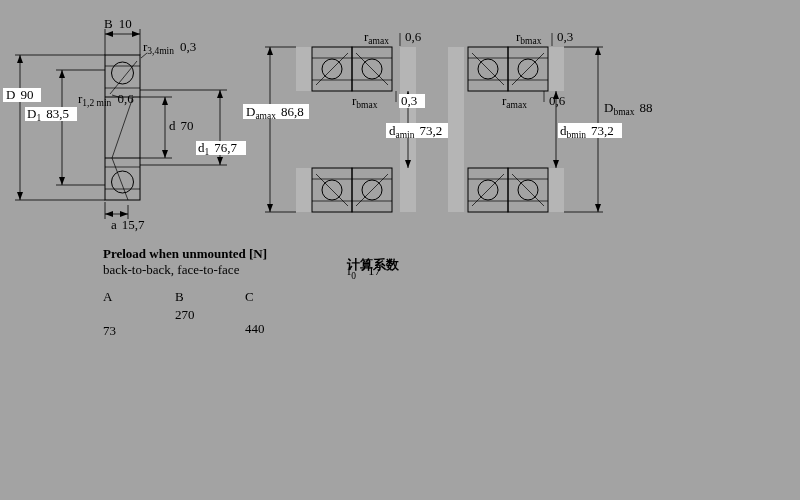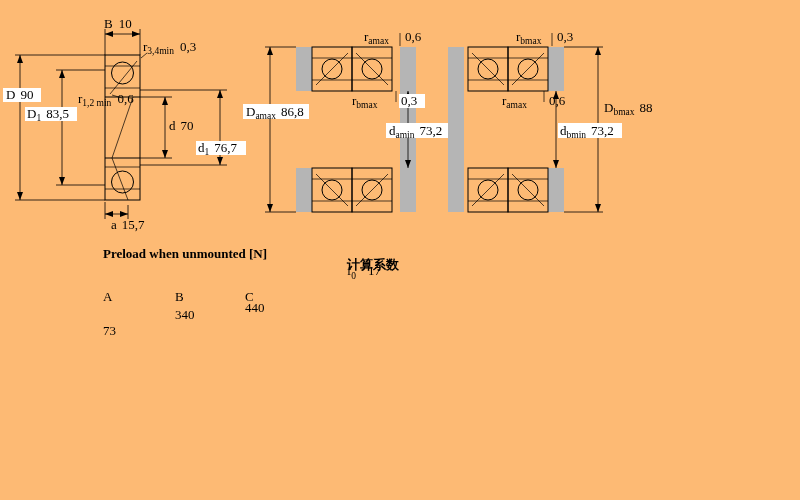--- a/index.html
+++ b/index.html
@@ -1,16 +1,16 @@
 <!DOCTYPE html>
 <html><head>
 <meta charset="utf-8">
 <style>
   html,body{margin:0;padding:0;background:#fff;}
-  #page{position:relative;width:800px;height:500px;background:#fdba74;
+  #page{position:relative;width:800px;height:500px;background:#a3a3a3;
         font-family:"Liberation Serif",serif;color:#000;overflow:hidden;}
   #drawing{position:absolute;left:0;top:0;}
   .ln{stroke:#000;stroke-width:1;fill:none;}
   .thin{stroke:#000;stroke-width:.7;fill:none;}
   .dim{stroke:#000;stroke-width:.8;fill:none;}
   .ext{stroke:#000;stroke-width:.8;fill:none;}
   .gray{fill:#b5b5b5;stroke:none;}
   .wbg{fill:#ffffff;stroke:none;}
   text{font-family:"Liberation Serif",serif;font-size:13px;fill:#000;}
   .sub{font-size:9.5px;}
@@ -176,25 +176,26 @@
     </g>
     <g>
       <line class="thin" x1="544" y1="91" x2="544" y2="102"></line>
       <text x="502" y="105"><tspan>r</tspan><tspan class="sub" dy="3">amax</tspan></text>
       <text x="549" y="105">0,6</text>
     </g>
   </g>
 </svg>
 
 <div class="txt b" style="left:103px;top:246px">Preload when unmounted [N]</div>
+<div class="txt" style="left:103px;top:262px">back-to-back, face-to-face</div>
 
 <div class="txt" style="left:103px;top:289px">A</div>
 <div class="txt" style="left:175px;top:289px">B</div>
 <div class="txt" style="left:245px;top:289px">C</div>
 
 <div class="txt" style="left:103px;top:323px">73</div>
-<div class="txt" style="left:175px;top:307px">340</div>
-<div class="txt" style="left:245px;top:300px">440</div>
+<div class="txt" style="left:175px;top:307px">270</div>
+<div class="txt" style="left:245px;top:321px">440</div>
 
 <div class="txt b" style="left:347px;top:256px">计算系数</div>
 <div class="txt" style="left:347px;top:263px"><span>f</span><sub class="s0">0</sub><span class="gap">17</span></div>
 
 </div>
 
 </body></html>

